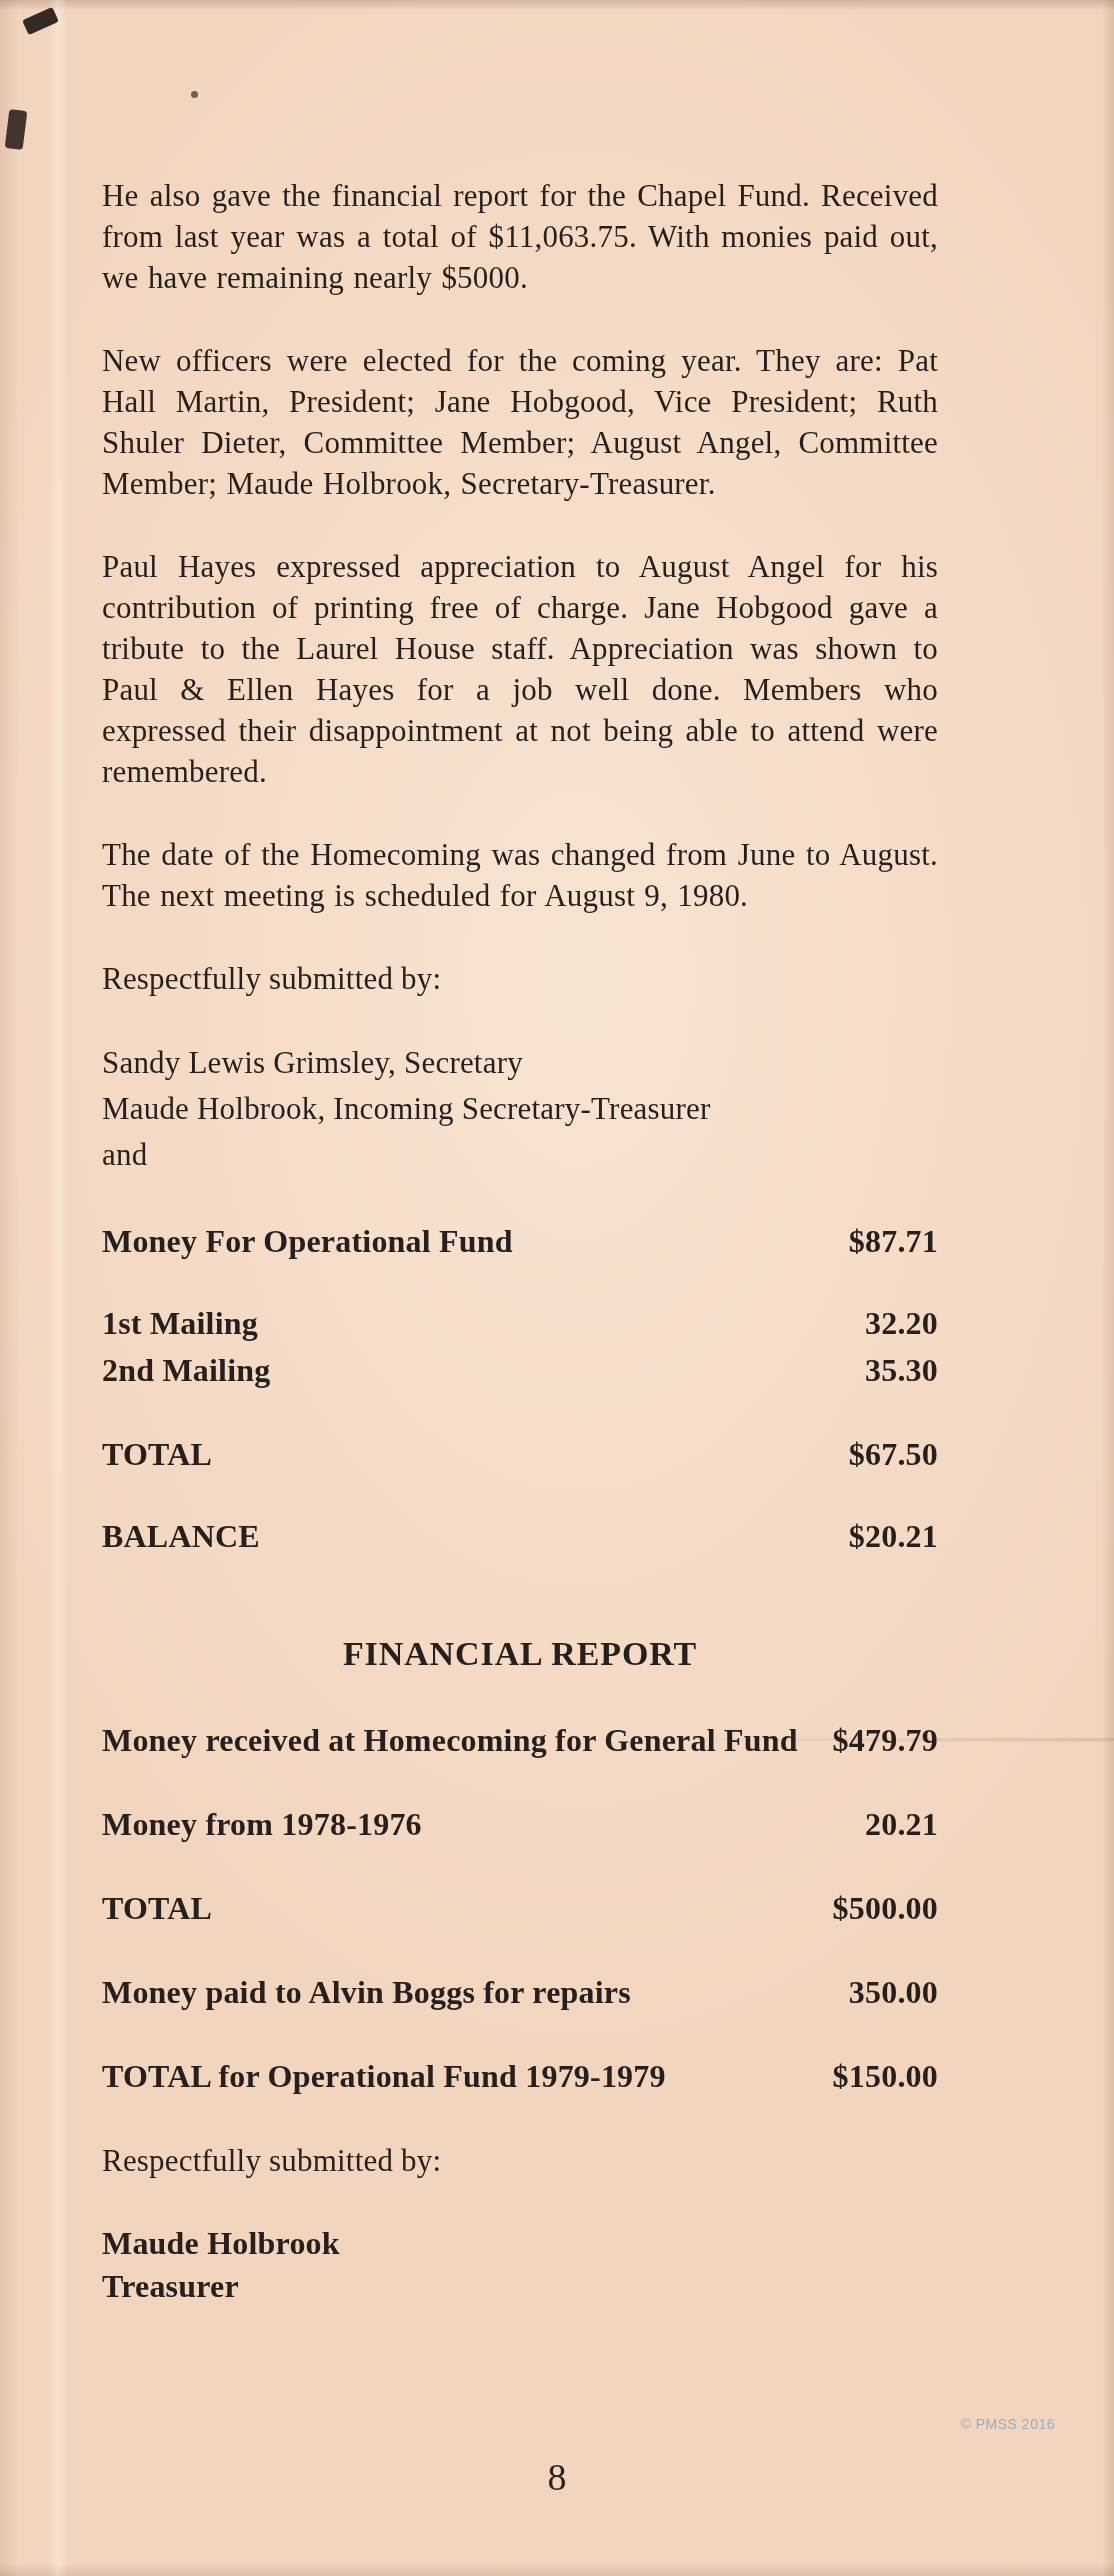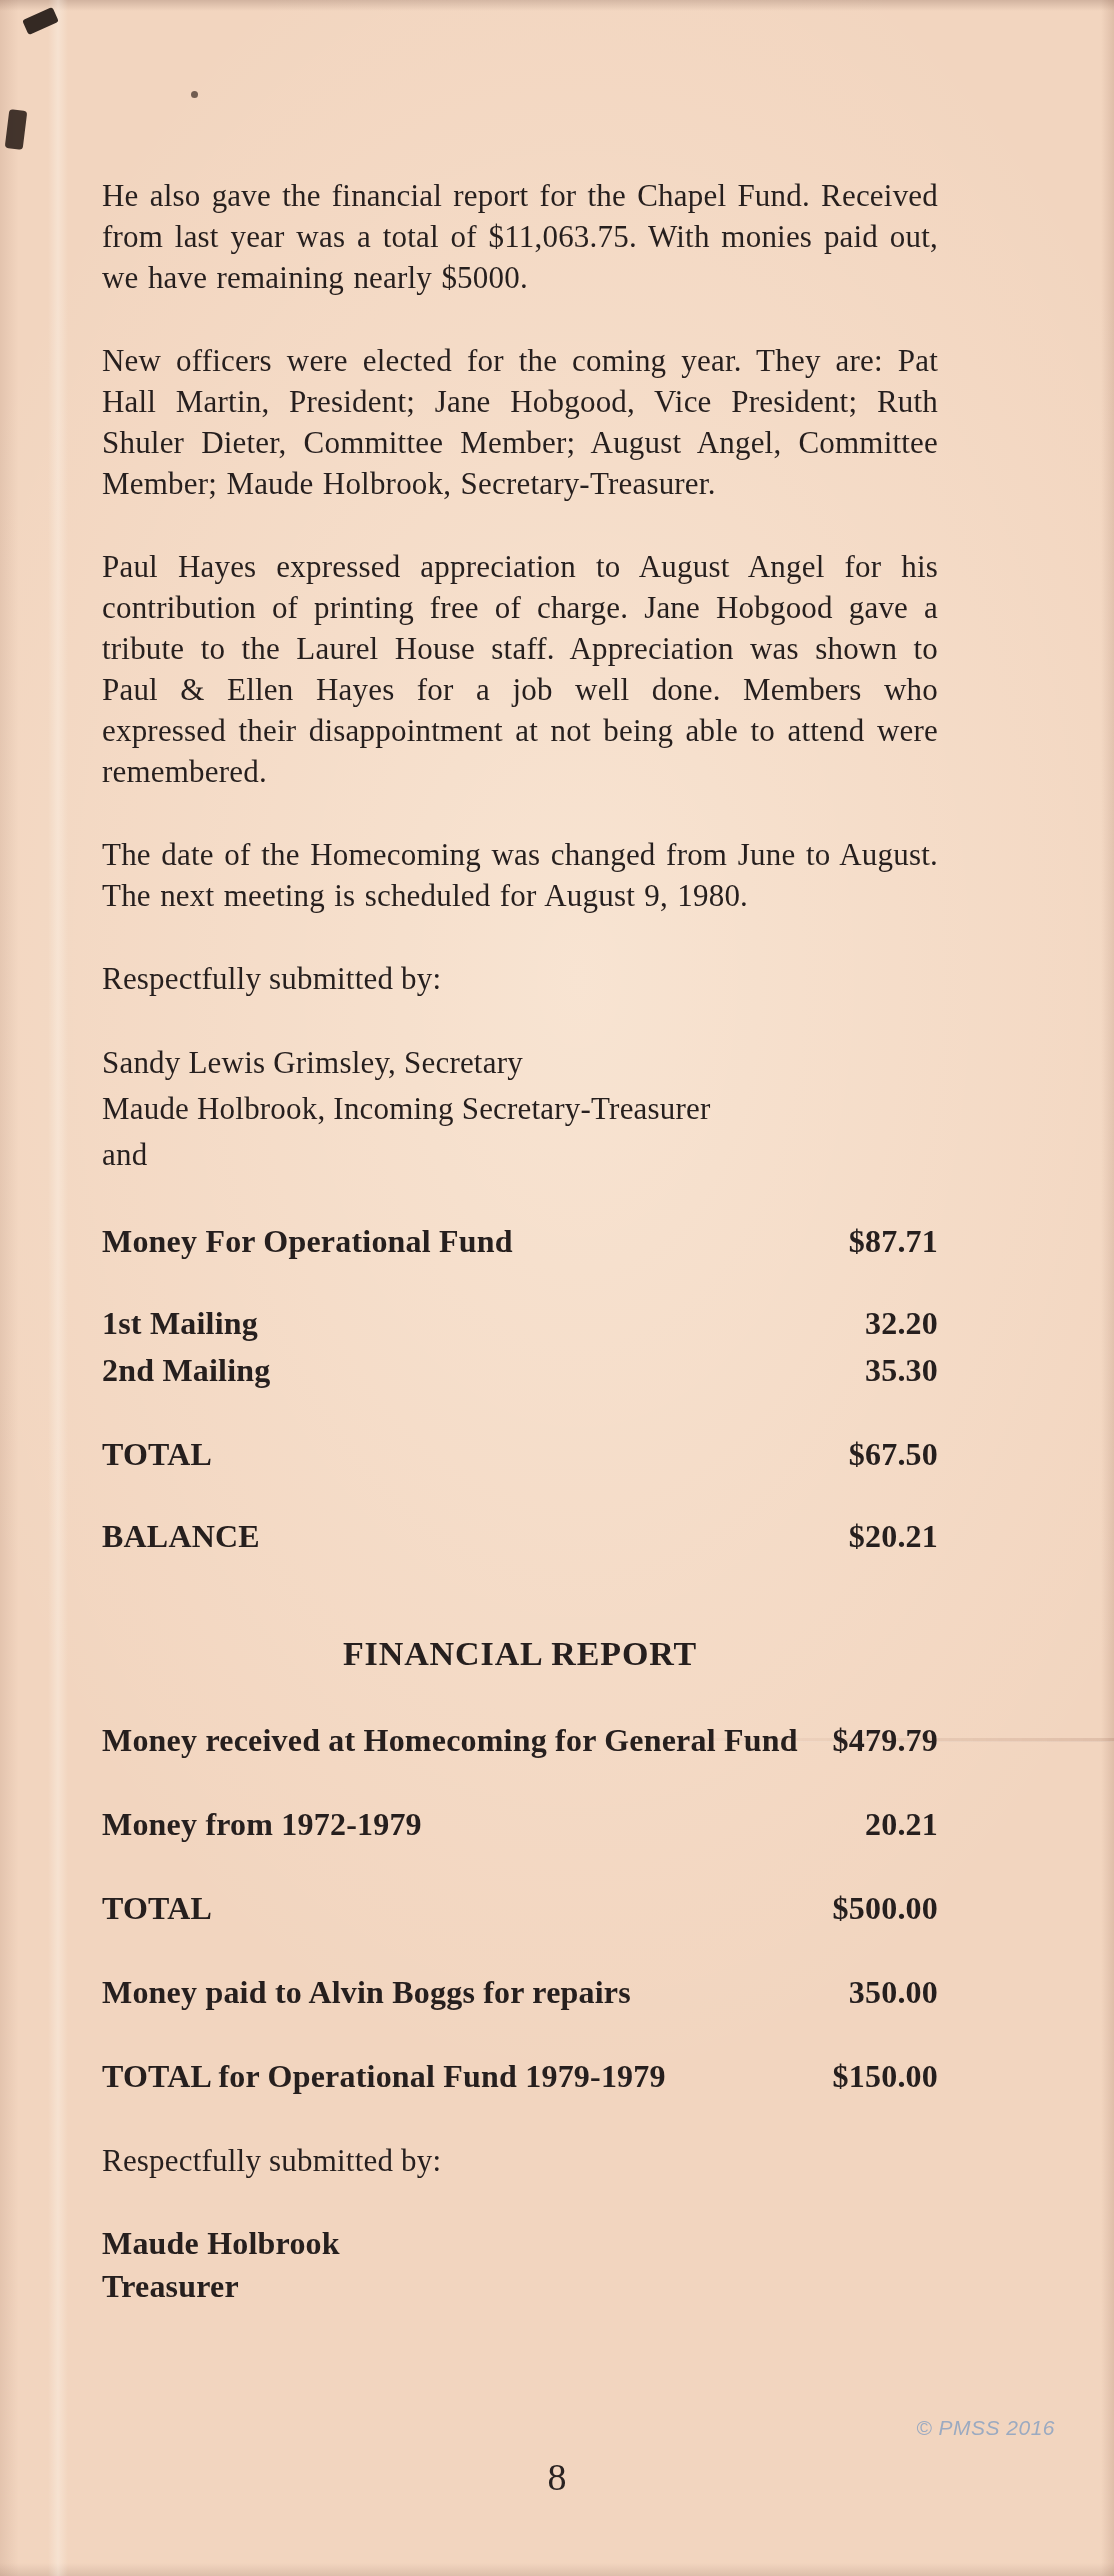--- a/index.html
+++ b/index.html
@@ -76,21 +76,21 @@
   .mt-40 { margin-top:37px; }
   .mt-2  { margin-top:1.9px; }
 
   .submitted-2 { margin-top:41px; margin-bottom:0; }
   .sig2-block { margin-top:41px; }
   .sig2-line { font-size:32px; font-weight:bold; line-height:43px; letter-spacing:0.2px; }
 
   .watermark {
     position:absolute; right:59px; top:2416px;
     font-family:"Liberation Sans","DejaVu Sans",sans-serif;
-    font-size:21px; color:#7e9cc2; opacity:.75; letter-spacing:0.5px;font-style:italic;
+    font-size:14px; color:#7e9cc2; opacity:.75; letter-spacing:0.5px;
   }
   .page-number {
     position:absolute; top:2455px; left:0; width:1114px;
     text-align:center; font-size:38px; line-height:45px; color:#2a2322;
   }
 </style>
 </head>
 <body>
 
 <div class="light-strip"></div>
@@ -139,21 +139,21 @@
   </div>
 
   <div class="report-title title-2">FINANCIAL REPORT</div>
 
   <div>
     <div class="row mt-44">
       <span class="label">Money received at Homecoming for General Fund</span>
       <span class="value">$479.79</span>
     </div>
     <div class="row mt-42">
-      <span class="label">Money from 1972-1979</span>
+      <span class="label">Money from 1978-1976</span>
       <span class="value">20.21</span>
     </div>
     <div class="row mt-42">
       <span class="label">TOTAL</span>
       <span class="value">$500.00</span>
     </div>
     <div class="row mt-42">
       <span class="label">Money paid to Alvin Boggs for repairs</span>
       <span class="value">350.00</span>
     </div>

